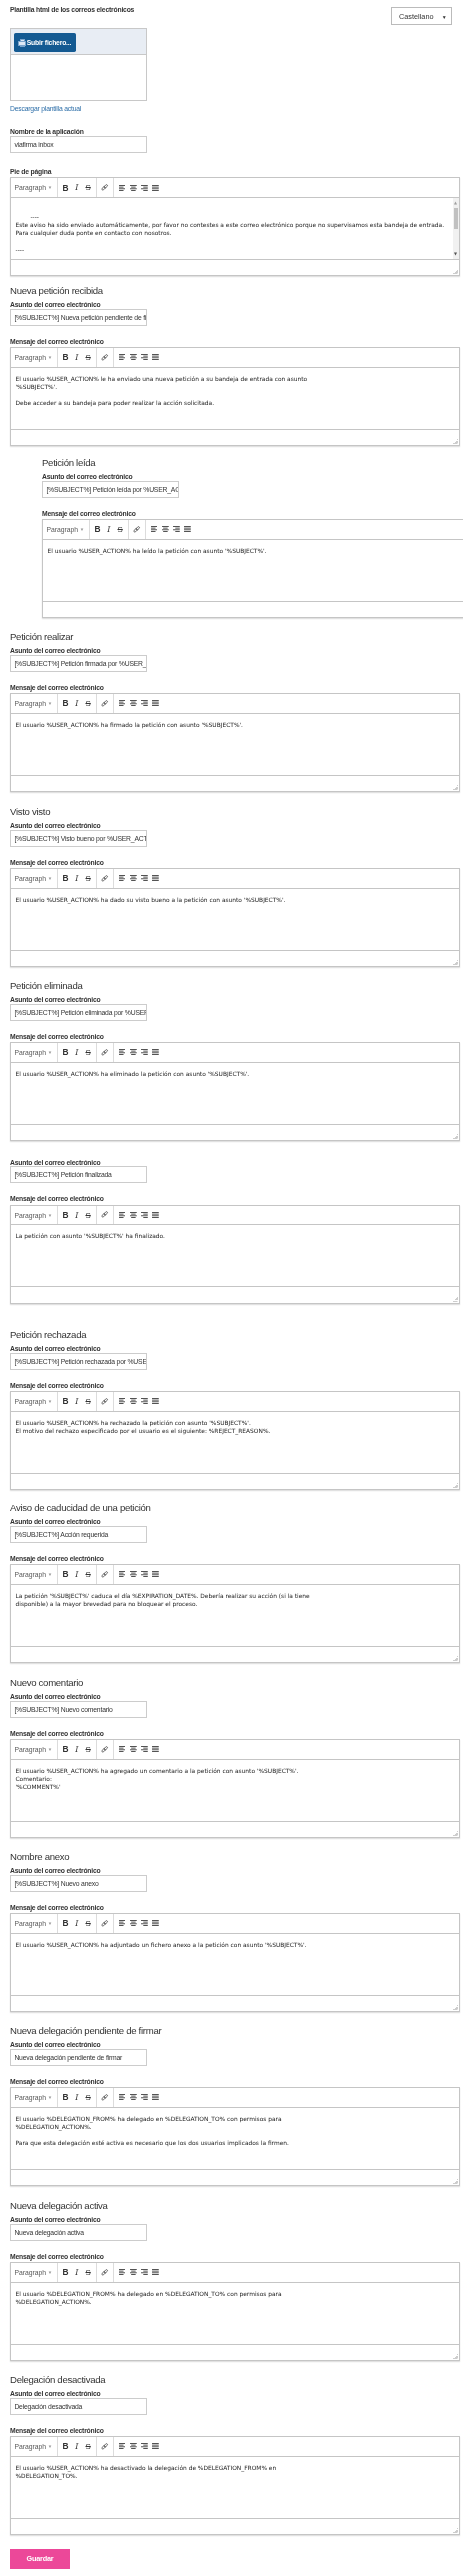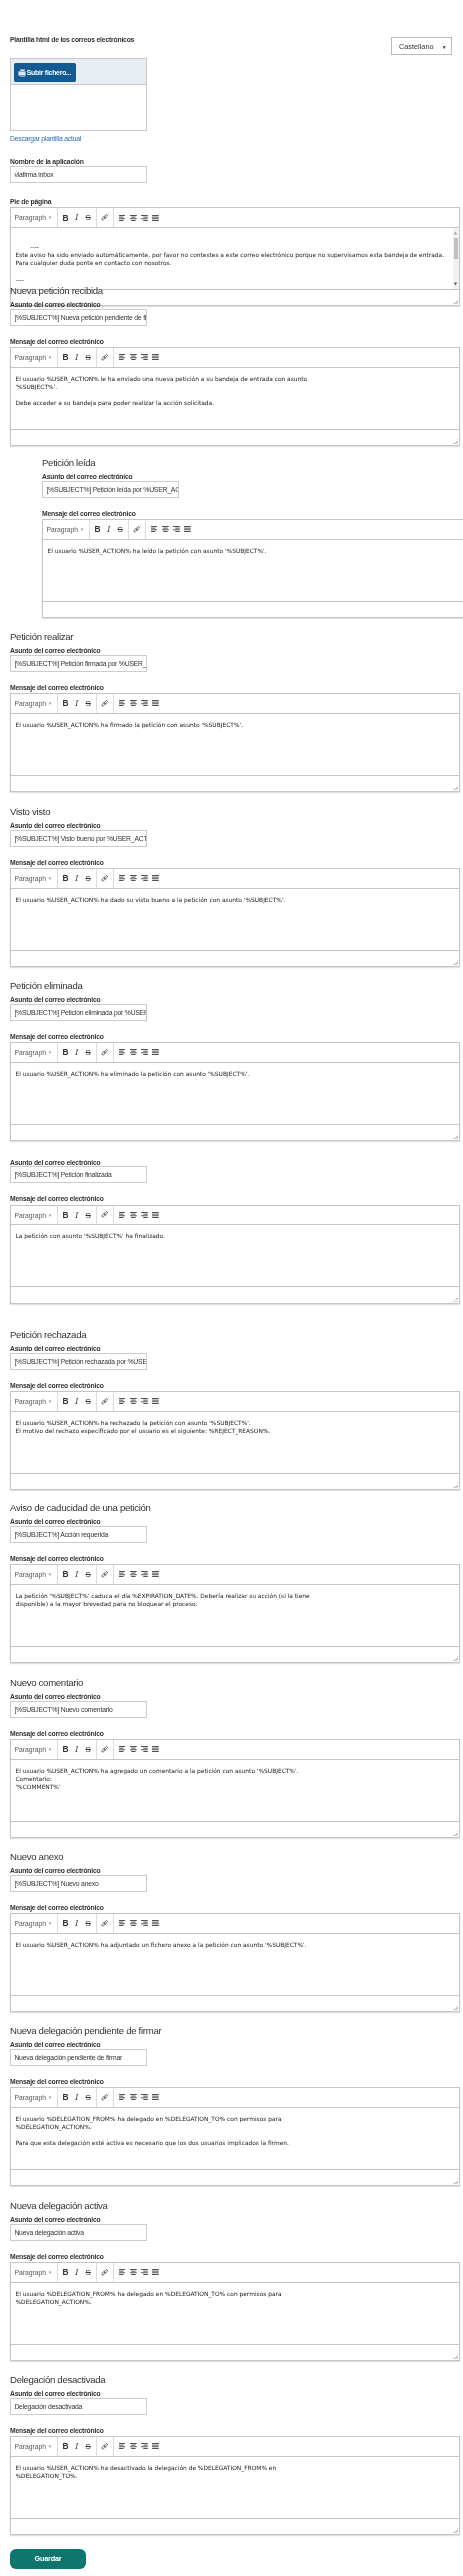--- a/index.html
+++ b/index.html
@@ -7,21 +7,21 @@
     body {
       width: 464px;
       min-height: 2576px;
       font-family: "Liberation Sans", sans-serif;
       color: #333333;
       position: relative;
     }
     .page { padding: 0 3.9px 0 10px; position: relative; }
 
     
-    .top-row { position: relative; height: 25px; margin-top: 30px; }
+    .top-row { position: relative; height: 25px; }
     .page-label {
       position: absolute; left: 0; top: 5.6px;
       font-size: 6.8px; font-weight: bold; color: #333;
       letter-spacing: -0.2px;
     }
     .lang-select {
       position: absolute; right: 7.9px; top: 7.3px;
       width: 61px; height: 17.5px;
       border: 0.6px solid #bbbbbb; background: #fff;
       font-size: 7.3px; color: #333;
@@ -148,22 +148,22 @@
 
     
     .section-title {
       font-size: 9.6px; font-weight: normal; color: #333;
       letter-spacing: -0.3px; line-height: 11.3px;
     }
     .section { position: absolute; left: 10px; width: 450px; }
 
     .save-btn {
       position: absolute; left: 10px; top: 2549px;
-      width: 76px; height: 19.7px;
-      background: #0f766e; color: #fff; border: none; border-radius: 6px;
+      width: 60px; height: 19.7px;
+      background: #ec4899; color: #fff; border: none; border-radius: 0;
       font-family: "Liberation Sans", sans-serif; font-size: 7.3px; font-weight: bold;
       letter-spacing: -0.2px; cursor: pointer;
     }
   </style>
 </head>
 <body>
 
 <div class="page">
 
   <div class="top-row">
@@ -970,21 +970,21 @@
       </div>
       <div class="editor-body">El usuario %USER_ACTION% ha agregado un comentario a la petición con asunto '%SUBJECT%'.
 Comentario:
 '%COMMENT%'</div>
       <div class="editor-status">
         <span class="resize-icon"></span>
       </div>
     </div>
   </div>
     <div class="section" style="top: 1851px;">
-    <h3 class="section-title">Nuevo anexo</h3>
+    <h3 class="section-title">Nombre anexo</h3>
     <label class="field-label" style="margin-top:4.5px;">Asunto del correo electrónico</label>
     <div class="text-input" style="margin-top:0px;">[%SUBJECT%] Nuevo anexo</div>
     <label class="field-label" style="margin-top:11.8px;">Mensaje del correo electrónico</label>
     <div class="editor" style="margin-top:1.7px;">
       <div class="editor-toolbar">
         <div class="tb-group">
           <div class="format-select">
             <span>Paragraph</span>
             <span class="tri">▼</span>
           </div>

